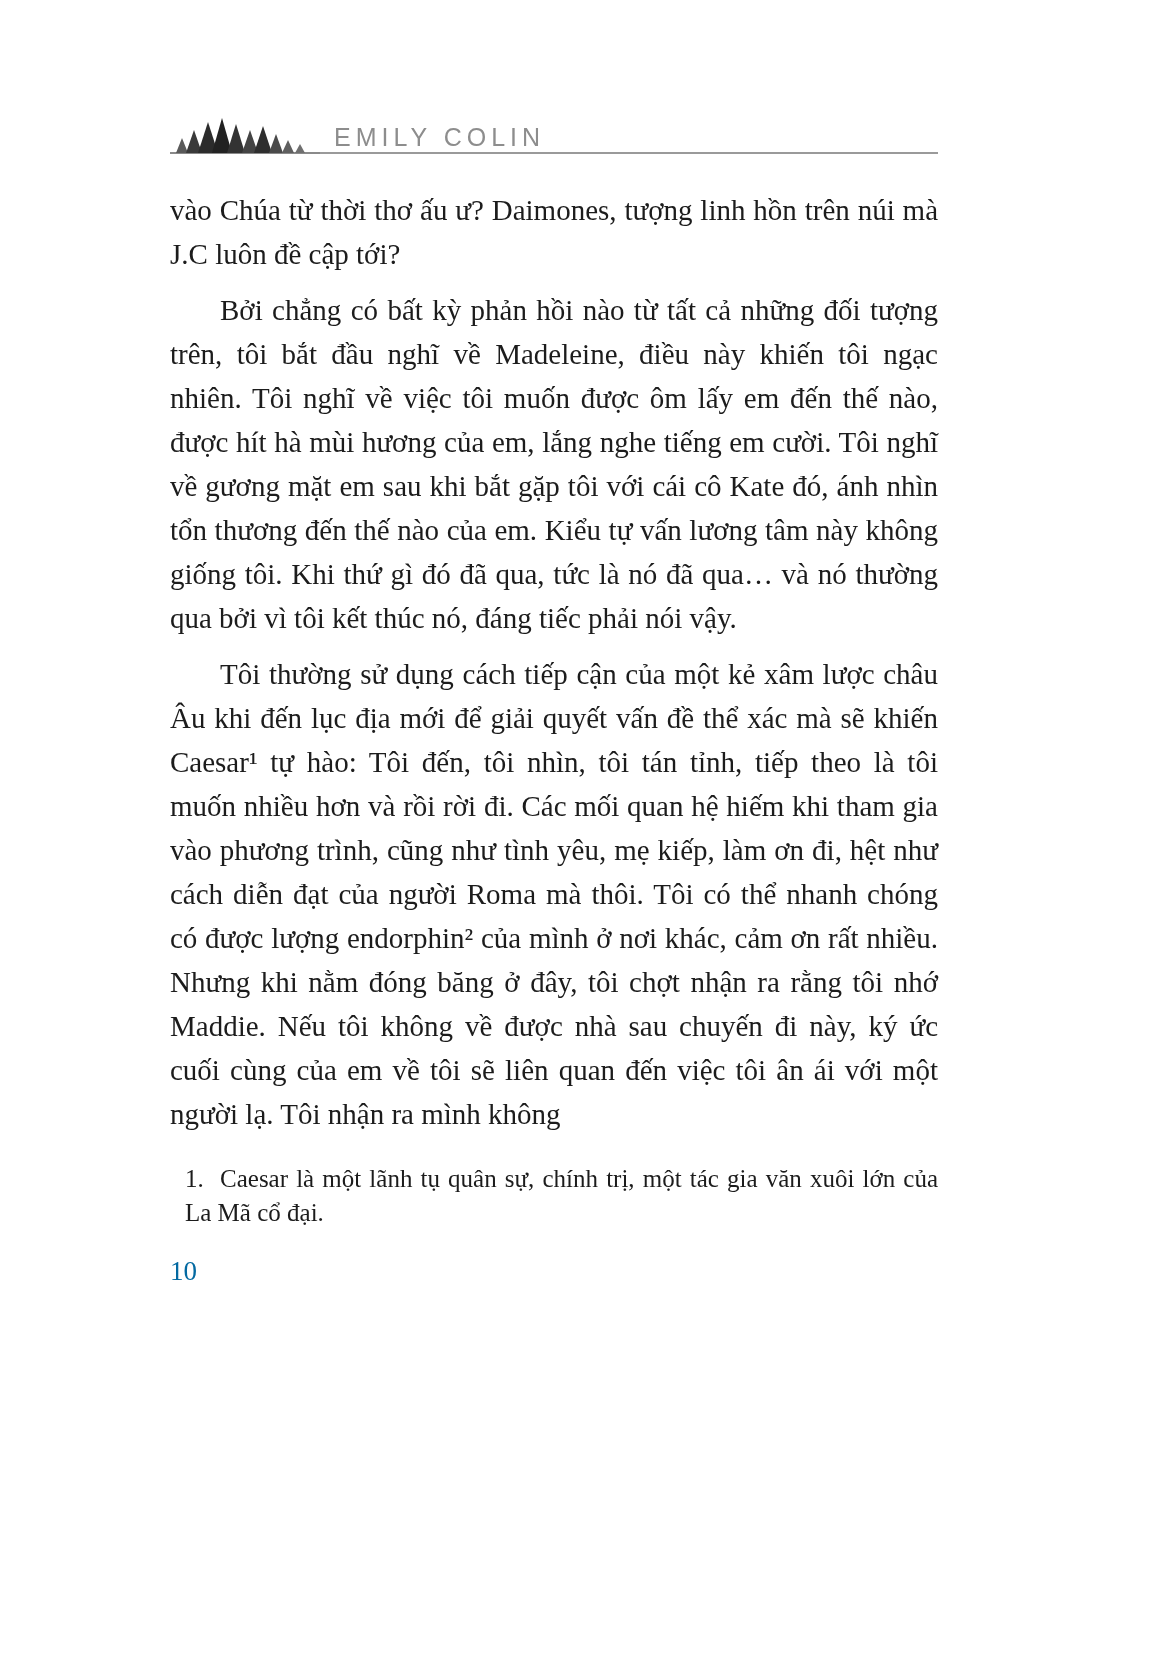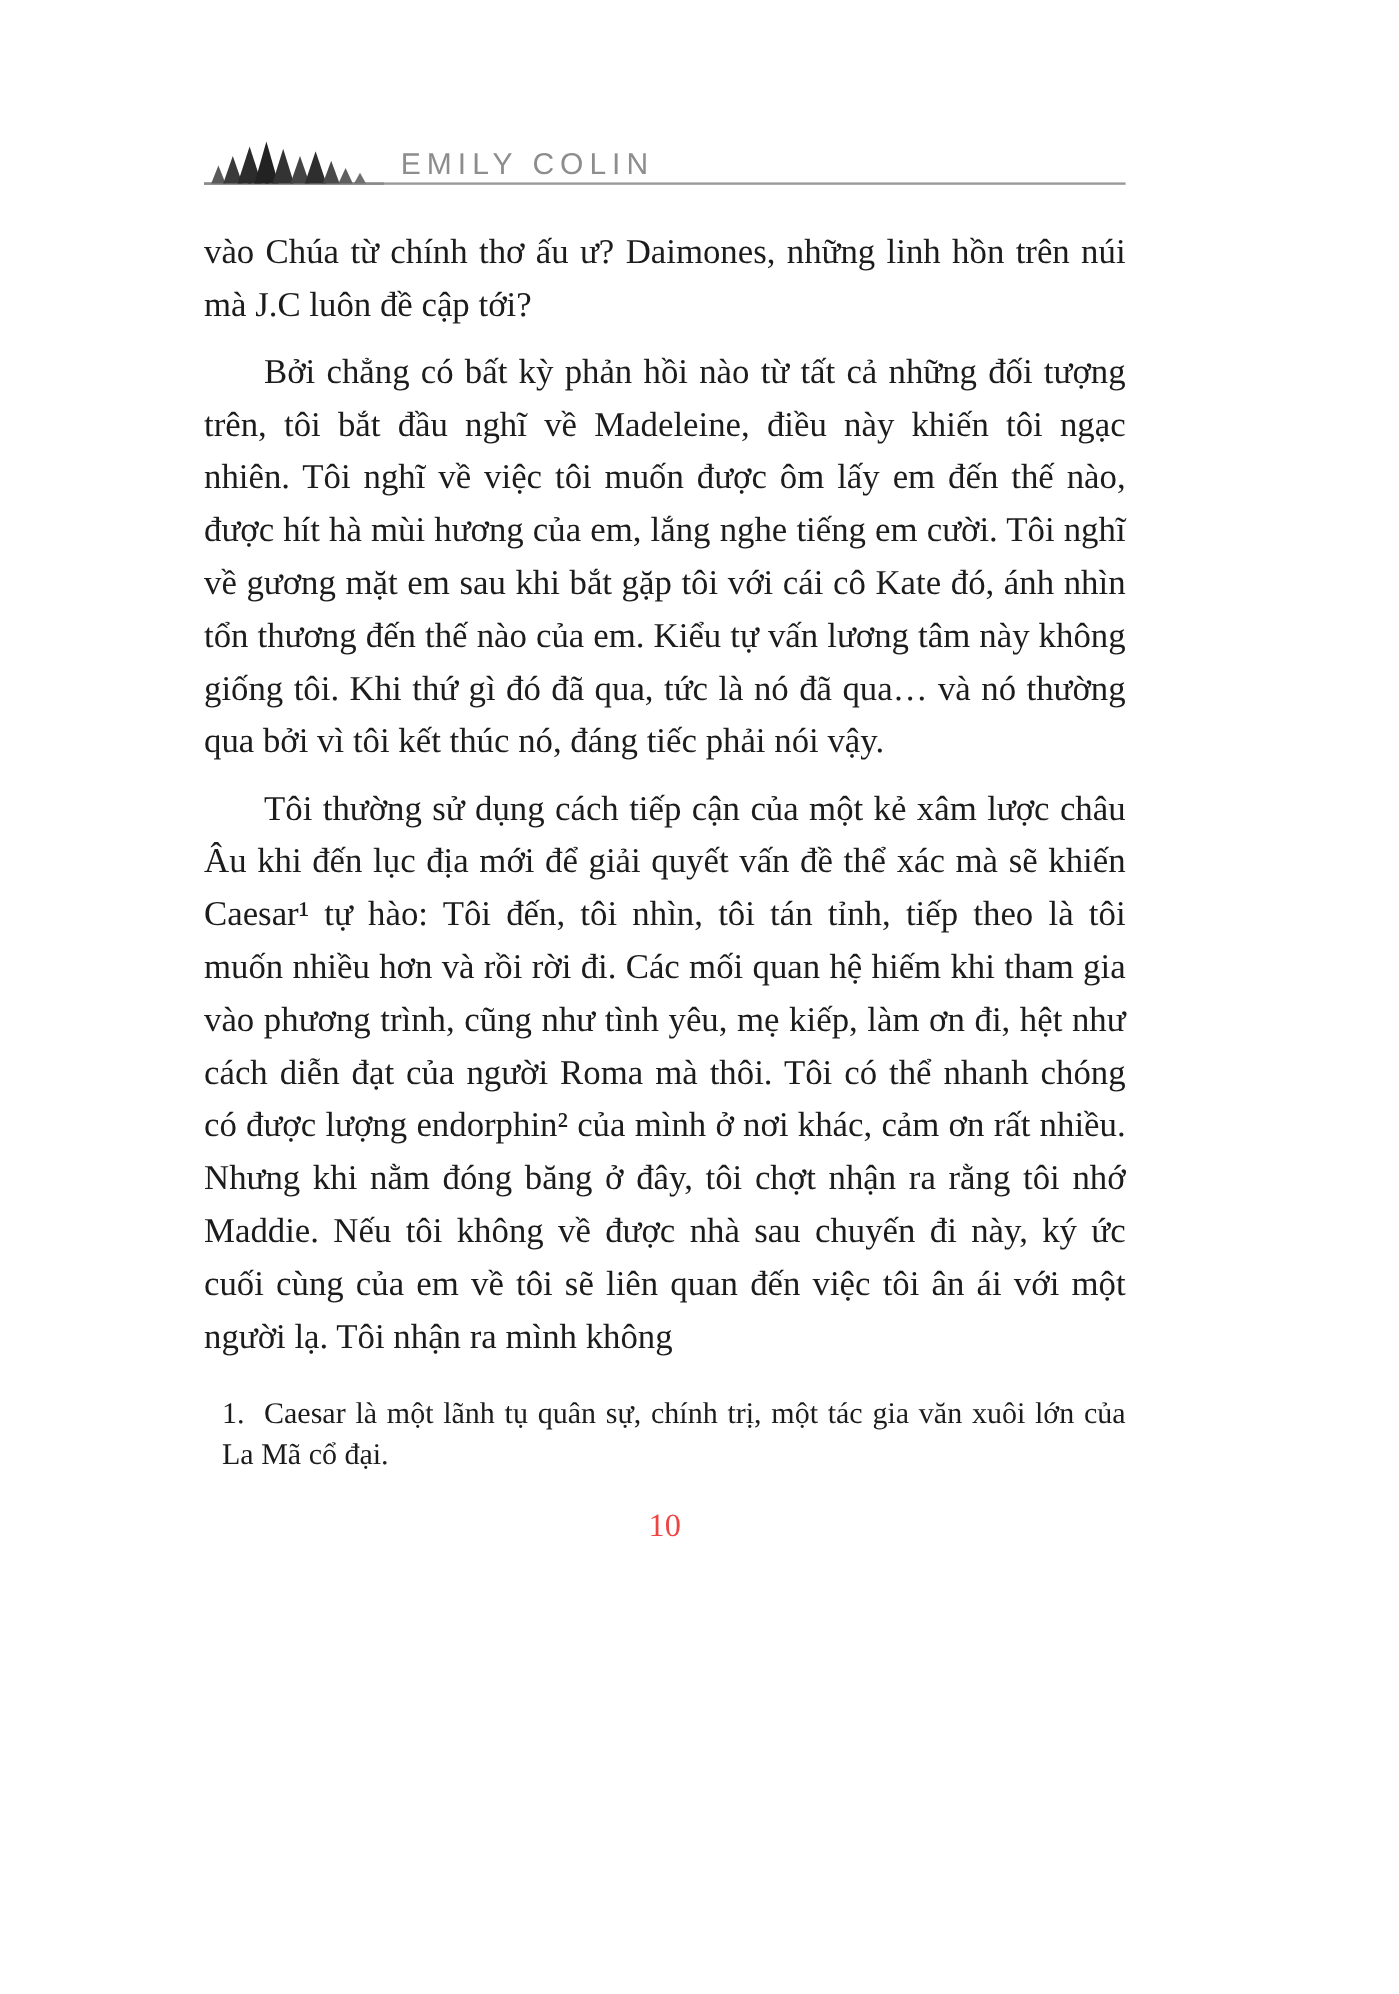--- a/index.html
+++ b/index.html
@@ -73,23 +73,23 @@
     font-size: 25px;
     line-height: 34px;
     text-align: justify;
   }
   .footnote {
     margin: 0 0 2px 15px;
   }
   
   .page-number {
     margin-top: 26px;
-    text-align: center;
+    text-align: left;
     font-size: 27px;
-    color: #ef4444;
+    color: #0369a1;
     font-family: Liberation Serif, serif;
   }
 </style>
 </head>
 <body>
 
 <div class="page">
 
   <div class="header">
     <span class="header-rule"></span>
@@ -109,21 +109,21 @@
           <polygon points="130,28 125,37 135,37" fill="#6f6f6f"></polygon>
           <rect x="51" y="34" width="3" height="3" fill="#222222"></rect>
           <rect x="37" y="34" width="2" height="3" fill="#2c2c2c"></rect>
         </svg>
       </span>
       <span class="author">EMILY COLIN</span>
     </span>
   </div>
 
   <div class="body-text">
-    <p class="para no-indent">vào Chúa từ chính thơ ấu ư? Daimones, những linh hồn trên núi mà J.C luôn đề cập tới?</p>
+    <p class="para no-indent">vào Chúa từ thời thơ ấu ư? Daimones, tượng linh hồn trên núi mà J.C luôn đề cập tới?</p>
     <p class="para">Bởi chẳng có bất kỳ phản hồi nào từ tất cả những đối tượng trên, tôi bắt đầu nghĩ về Madeleine, điều này khiến tôi ngạc nhiên. Tôi nghĩ về việc tôi muốn được ôm lấy em đến thế nào, được hít hà mùi hương của em, lắng nghe tiếng em cười. Tôi nghĩ về gương mặt em sau khi bắt gặp tôi với cái cô Kate đó, ánh nhìn tổn thương đến thế nào của em. Kiểu tự vấn lương tâm này không giống tôi. Khi thứ gì đó đã qua, tức là nó đã qua… và nó thường qua bởi vì tôi kết thúc nó, đáng tiếc phải nói vậy.</p>
     <p class="para">Tôi thường sử dụng cách tiếp cận của một kẻ xâm lược châu Âu khi đến lục địa mới để giải quyết vấn đề thể xác mà sẽ khiến Caesar¹ tự hào: Tôi đến, tôi nhìn, tôi tán tỉnh, tiếp theo là tôi muốn nhiều hơn và rồi rời đi. Các mối quan hệ hiếm khi tham gia vào phương trình, cũng như tình yêu, mẹ kiếp, làm ơn đi, hệt như cách diễn đạt của người Roma mà thôi. Tôi có thể nhanh chóng có được lượng endorphin² của mình ở nơi khác, cảm ơn rất nhiều. Nhưng khi nằm đóng băng ở đây, tôi chợt nhận ra rằng tôi nhớ Maddie. Nếu tôi không về được nhà sau chuyến đi này, ký ức cuối cùng của em về tôi sẽ liên quan đến việc tôi ân ái với một người lạ. Tôi nhận ra mình không</p>
   </div>
 
   <div class="footnotes">
     <p class="footnote">1.&nbsp;&nbsp;Caesar là một lãnh tụ quân sự, chính trị, một tác gia văn xuôi lớn của La Mã cổ đại.</p>
   </div>
 
   <div class="page-number">10</div>
 

